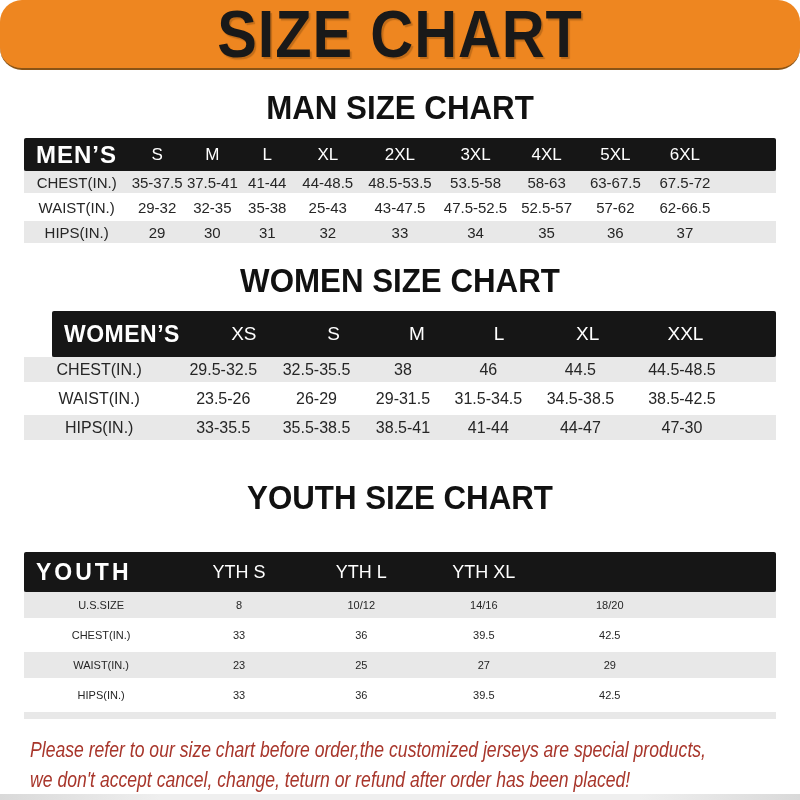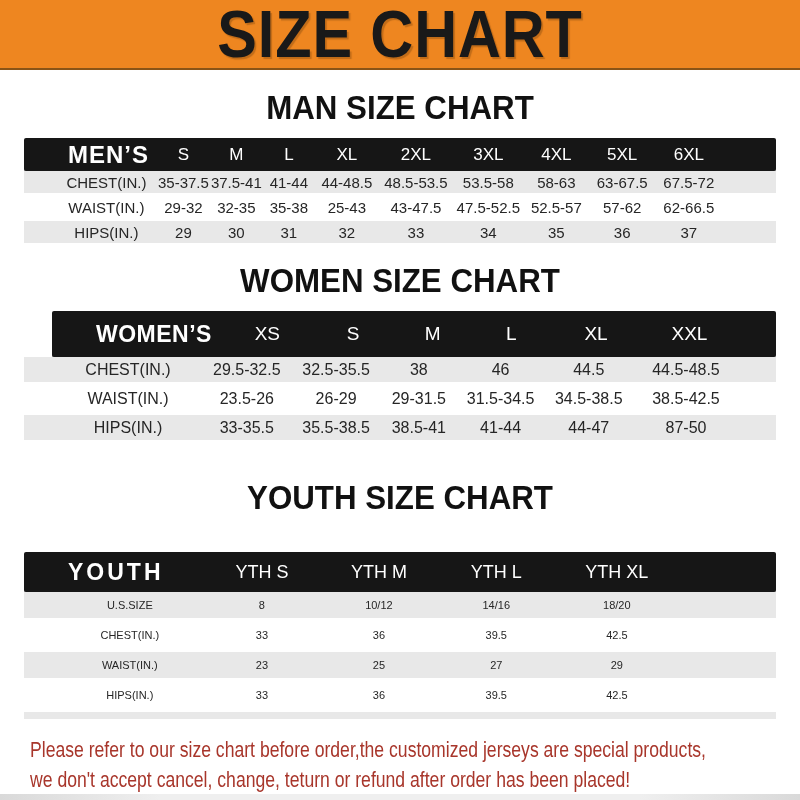--- a/index.html
+++ b/index.html
@@ -11,21 +11,21 @@
     width: 800px; height: 800px;
     background: #ffffff;
     overflow: hidden;
   }
 
   
   .banner {
     height: 70px;
     background: var(--banner-bg, #ee8620);
     border-bottom: 2px solid var(--banner-edge, #8a5416);
-    display: flex; align-items: center; justify-content: center;
+    display: flex; align-items: center; justify-content: center; border-radius: 22px;
   }
   .banner-title {
     font-size: 66px;
     font-weight: bold;
     color: #191919;
     letter-spacing: 1px;
     transform: scaleX(0.9);
     transform-origin: center;
     line-height: 1;
     text-shadow: 2px 2px 1px rgba(60,30,0,0.25);
@@ -46,21 +46,21 @@
   .men-heading   { margin-top: 20px; }
   .women-heading { margin-top: 20px; }
   .youth-heading { margin-top: 40px; }
 
   
   .size-table { margin: 14px 24px 0 24px; }
   .men.size-table   { margin-top: 14px; }
   .women.size-table { margin-top: 14px; }
   .youth.size-table { margin-top: 38px; }
 
-  .trow { display: grid; align-items: center; padding-left: 32px; }
+  .trow { display: grid; align-items: center; }
 
   .men   .trow { grid-template-columns: 14% 7.4% 7.3% 7.3% 8.8% 10.4% 9.7% 9.2% 9.1% 9.4% 1fr; }
   .women .trow { grid-template-columns: 20% 13% 11.8% 11.2% 11.5% 13% 14% 1fr; }
   .youth .trow { grid-template-columns: 20.5% 16.2% 16.3% 16.3% 17.2% 1fr; }
 
   .thead {
     background: var(--table-header-bg, #161616);
     color: var(--table-header-text, #ffffff);
     border-radius: 2px;
     box-shadow: 0 1px 0 rgba(0,0,0,0.35);
@@ -90,20 +90,21 @@
   .bottom-strip {
     height: 7px;
     margin: 0 24px;
     background: var(--row-shade-bg, #e8e8e8);
   }
 
   
   .footer-note {
     margin: 16px 0 0 30px;
     color: var(--footer-text, #a8362b);
+    font-style: italic;
   }
   .footer-note p {
     font-size: 22px;
     line-height: 30px;
     transform: scaleX(0.8);
     transform-origin: left center;
     white-space: nowrap;
   }
 
   .page-bottom-edge {
@@ -210,31 +211,30 @@
         <div class="tcell">38.5-42.5</div>
         <div class="tcell spacer"></div>
       </div>
       <div class="trow tdata shade">
         <div class="tcell label">HIPS(IN.)</div>
         <div class="tcell">33-35.5</div>
         <div class="tcell">35.5-38.5</div>
         <div class="tcell">38.5-41</div>
         <div class="tcell">41-44</div>
         <div class="tcell">44-47</div>
-        <div class="tcell">87-50</div>
+        <div class="tcell">47-30</div>
         <div class="tcell spacer"></div>
       </div>
     </div>
 
   <h2 class="section-heading youth-heading">YOUTH SIZE CHART</h2>
   <div class="size-table youth">
       <div class="trow thead">
         <div class="tcell label">YOUTH</div>
         <div class="tcell">YTH S</div>
-        <div class="tcell">YTH M</div>
         <div class="tcell">YTH L</div>
         <div class="tcell">YTH XL</div>
         <div class="tcell spacer"></div>
       </div>
       <div class="trow tdata shade">
         <div class="tcell label">U.S.SIZE</div>
         <div class="tcell">8</div>
         <div class="tcell">10/12</div>
         <div class="tcell">14/16</div>
         <div class="tcell">18/20</div>

